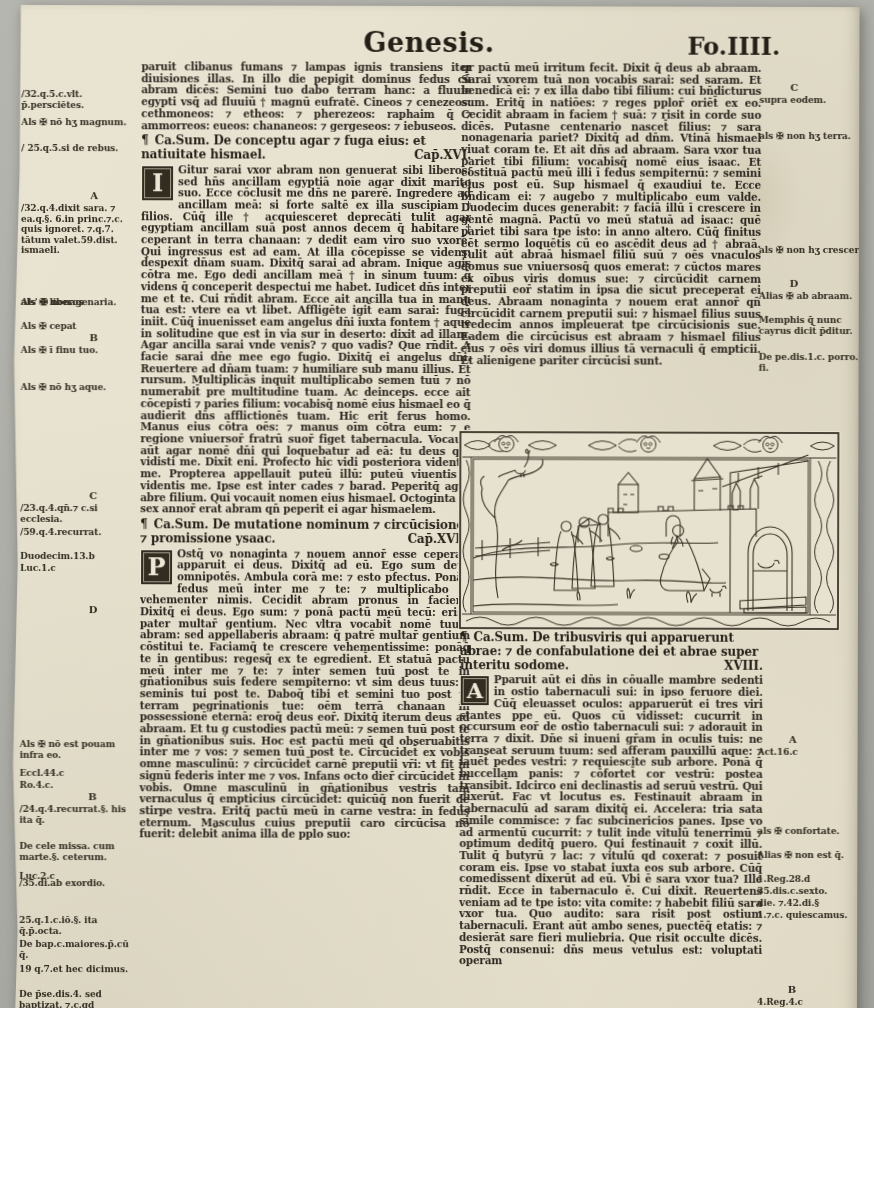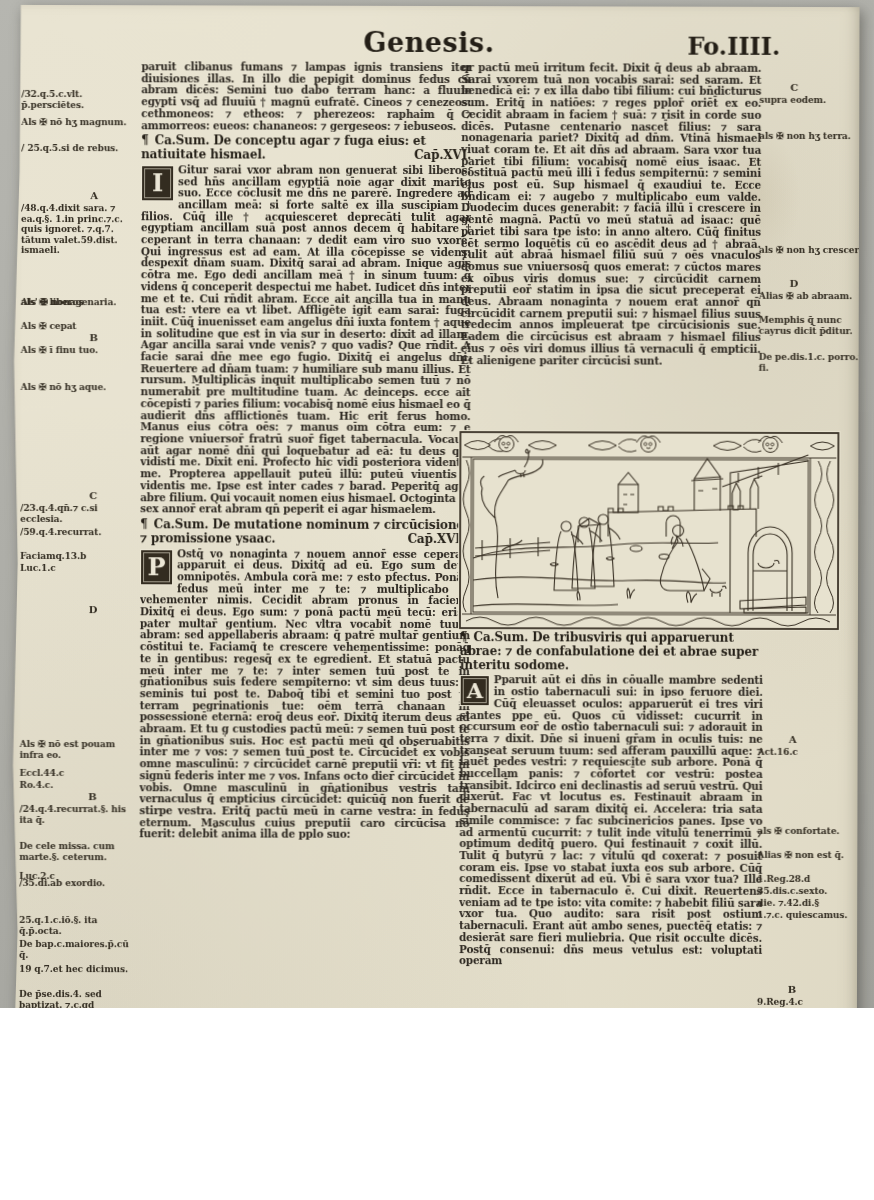--- a/index.html
+++ b/index.html
@@ -165,43 +165,44 @@
 
             <path d="M170,168 q-2,-8 0,-10 q2,2 2,10 q2,-8 5,-9 M120,170 q-2,-7 0,-9 q2,2 2,9 M230,172 q-3,-9 0,-11 q3,2 3,11 q3,-8 6,-9"></path>
             <path d="M92,134 q4,-3 8,0 q-4,3 -8,0 M148,128 q4,-3 8,0 q-4,3 -8,0"></path>
           </g>
         </svg>
       </div>
 
       <div class="col col-right-b">
         <div class="heading">
           <span class="pilcrow">¶</span><span>Ca.Sum.  De tribusviris qui apparuerunt abrae: ⁊ de confabulatione dei et abrae super interitu sodome.</span>
+          <div class="chapline">XVIII.</div>
         </div>
         <div class="bodyblock">
           <span class="initial small">A</span><span>Pparuit aūt ei dn̄s in cōualle mambre sedenti in ostio tabernaculi sui: in ipso feruore diei. Cūq̄ eleuasset oculos: apparuerūt ei tres viri stantes ppe eū. Quos cū vidisset: cucurrit in occursum eor̄ de ostio tabernaculi sui: ⁊ adorauit in terra ⁊ dixit. Dn̄e si inueni gr̄am in oculis tuis: ne transeat seruum tuum: sed afferam pauxillū aque: ⁊ lauēt̄ pedes vestri: ⁊ requiescite sub arbore. Ponā q̄ buccellam panis: ⁊ cōfortet̄ cor vestrū: postea transibit̄. Idcirco eni declinastis ad seruū vestrū. Qui dixerūt. Fac vt locutus es. Festinauit abraam in tabernaculū ad saram dixitq̄ ei. Accelera: tria sata simile commisce: ⁊ fac subcinericios panes. Ipse vo ad armentū cucurrit: ⁊ tulit inde vitulū tenerrimū ⁊ optimum deditq̄ puero. Qui festinauit ⁊ coxit illū. Tulit q̄ butyrū ⁊ lac: ⁊ vitulū qd coxerat: ⁊ posuit coram eis. Ipse vo stabat iuxta eos sub arbore. Cūq̄ comedissent dixerūt ad eū. Vbi ē sara vxor tua? Ille rn̄dit. Ecce in tabernaculo ē. Cui dixit. Reuertens veniam ad te tpe isto: vita comite: ⁊ habebit filiū sara vxor tua. Quo audito: sara risit post ostium tabernaculi. Erant aūt ambo senes, puectēq̄ etatis: ⁊ desierāt sare fieri muliebria. Que risit occulte dicēs. Postq̄ consenui: dn̄s meus vetulus est: voluptati operam</span>
         </div>
       </div>
 
       <div class="signature">a iiij</div>
 
       <div class="mnote lm" style="top:84px">/32.q.5.c.vlt. p̄.persciētes.</div>
       <div class="mnote lm" style="top:112px">Als ✠ nō hʒ magnum.</div>
       <div class="mnote lm" style="top:138px">/ 25.q.5.si de rebus.</div>
       <div class="mnote lm letter" style="top:186px;left:48px">A</div>
-      <div class="mnote lm" style="top:198px">/48.q.4.dixit sara. ⁊ ea.q.§. 1.in princ.⁊.c. quis ignoret. ⁊.q.7. tātum valet.59.dist. ismaeli.</div>
+      <div class="mnote lm" style="top:198px">/32.q.4.dixit sara. ⁊ ea.q.§. 6.in princ.⁊.c. quis ignoret. ⁊.q.7. tātum valet.59.dist. ismaeli.</div>
       <div class="mnote lm" style="top:292px">Als ✠ liberos</div>
       <div class="mnote lm" style="top:292px">als' ✠ nonagenaria.</div>
       <div class="mnote lm" style="top:316px">Als ✠ cepat</div>
       <div class="mnote lm letter" style="top:328px;left:48px">B</div>
       <div class="mnote lm" style="top:340px">Als ✠ ī finu tuo.</div>
       <div class="mnote lm" style="top:377px">Als ✠ nō hʒ aque.</div>
       <div class="mnote lm letter" style="top:486px;left:48px">C</div>
       <div class="mnote lm" style="top:498px">/23.q.4.qn̄.⁊ c.si ecclesia.</div>
       <div class="mnote lm" style="top:522px">/59.q.4.recurrat.</div>
-      <div class="mnote lm" style="top:546px">Faciamq.13.b</div>
+      <div class="mnote lm" style="top:546px">Duodecim.13.b</div>
       <div class="mnote lm" style="top:558px">Luc.1.c</div>
       <div class="mnote lm letter" style="top:600px;left:48px">D</div>
       <div class="mnote lm" style="top:734px">Als ✠ nō est pouam infra eo.</div>
       <div class="mnote lm" style="top:763px">Eccl.44.c</div>
       <div class="mnote lm" style="top:775px">Ro.4.c.</div>
       <div class="mnote lm letter" style="top:787px;left:48px">B</div>
       <div class="mnote lm" style="top:799px">/24.q.4.recurrat.§. his ita q̄.</div>
       <div class="mnote lm" style="top:836px">De cele missa. cum marte.§. ceterum.</div>
       <div class="mnote lm" style="top:873px">/35.di.ab exordio.</div>
       <div class="mnote lm" style="top:866px">Luc.2.c</div>
@@ -220,21 +221,21 @@
       <div class="mnote rm" style="top:345px">De pe.dis.1.c. porro.in fi.</div>
       <div class="mnote rm letter" style="top:728px">A</div>
       <div class="mnote rm" style="top:740px">Act.16.c</div>
       <div class="mnote rm" style="top:819px">als ✠ confortate.</div>
       <div class="mnote rm" style="top:843px">Alias ✠ non est q̄.</div>
       <div class="mnote rm" style="top:867px">1.Reg.28.d</div>
       <div class="mnote rm" style="top:879px">35.dis.c.sexto.</div>
       <div class="mnote rm" style="top:891px">die. ⁊.42.di.§</div>
       <div class="mnote rm" style="top:903px">1.⁊.c. quiescamus.</div>
       <div class="mnote rm letter" style="top:978px">B</div>
-      <div class="mnote rm" style="top:990px">9.Reg.4.c</div>
+      <div class="mnote rm" style="top:990px">4.Reg.4.c</div>
       <div class="mnote rm" style="top:1002px">Ro.6.b</div>
       <div class="mnote rm" style="top:1014px">Luc.c.1,b</div>
 
       <div class="pencil">
         <div>38. 88</div>
         <div class="l2">R6461 / 74</div>
       </div>
 
     </div>
   </div>

